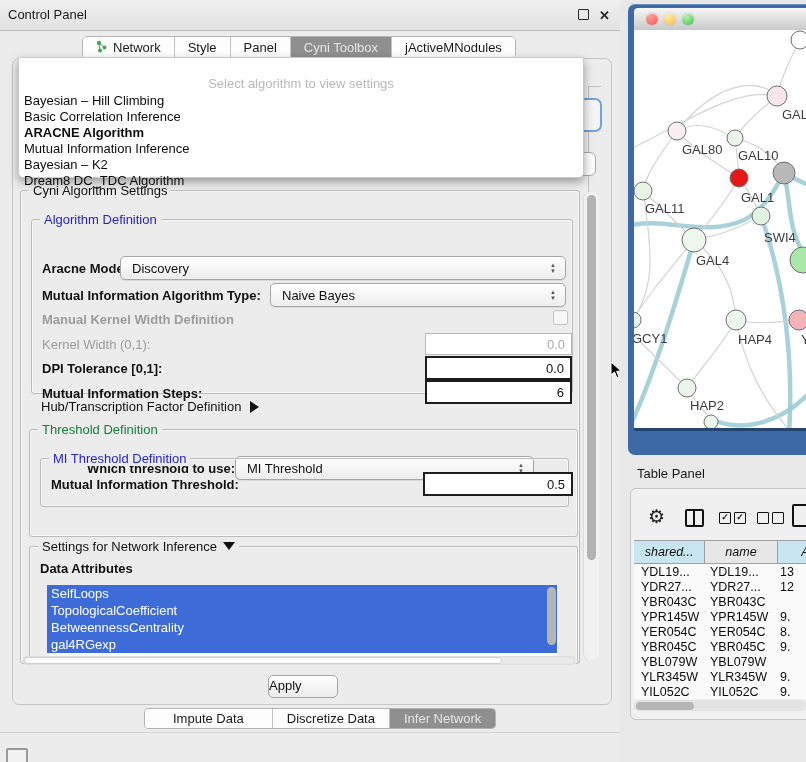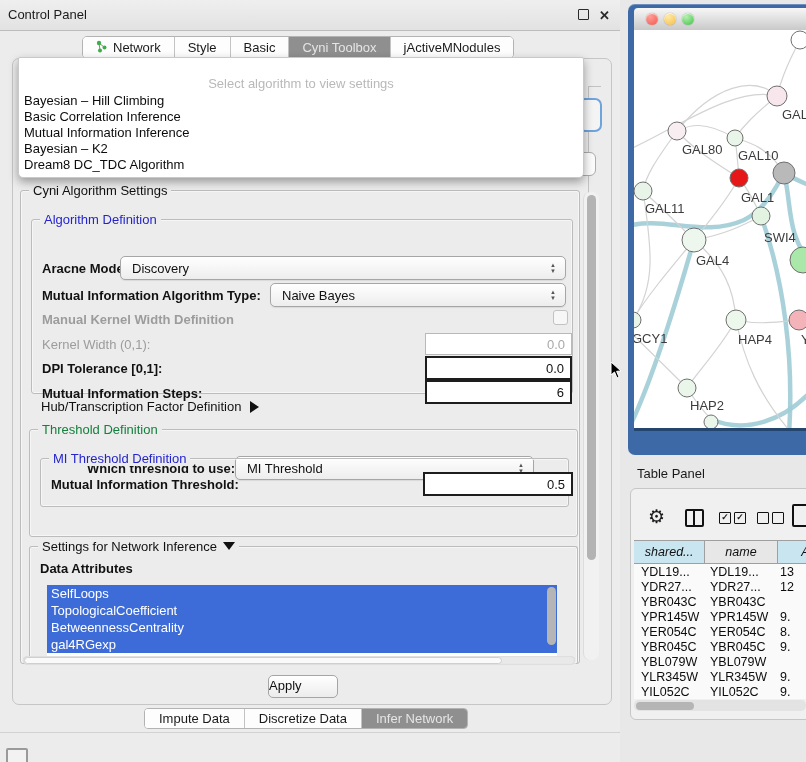--- a/index.html
+++ b/index.html
@@ -129,41 +129,42 @@
             <circle cx="3" cy="3" r="2.2" fill="#3fae49"></circle>
             <circle cx="8.5" cy="7.5" r="2" fill="#3fae49"></circle>
             <circle cx="4" cy="10.5" r="2" fill="#3fae49"></circle>
           </svg></span>
         <span>Network</span>
       </div>
       <div class="seg">
         <span>Style</span>
       </div>
       <div class="seg">
-        <span>Basic</span>
+        <span>Panel</span>
       </div>
       <div class="seg sel">
         <span>Cyni Toolbox</span>
       </div>
       <div class="seg">
         <span>jActiveMNodules</span>
       </div>
     </div>
 
   <div class="abs" id="content-panel"></div>
 
   <div class="abs frag-groupline"></div>
   <div class="abs frag-combo1"></div>
   <div class="abs frag-combo2"></div>
 
   <div class="abs" id="algo-popup">
     <div class="ph">Select algorithm to view settings</div>
     <div id="algo-items">
         <div class="item">Bayesian – Hill Climbing</div>
         <div class="item">Basic Correlation Inference</div>
+        <div class="item bold">ARACNE Algorithm</div>
         <div class="item">Mutual Information Inference</div>
         <div class="item">Bayesian – K2</div>
         <div class="item">Dream8 DC_TDC Algorithm</div>
       </div>
   </div>
 
   <div class="fieldset" id="settings-box">
     <span class="legend">Cyni Algorithm Settings</span>
 
     <div class="fieldset" id="algdef-box">
@@ -240,21 +241,21 @@
       </div>
   </div>
 
   <div class="abs" id="vscroll">
       <div class="thumb"></div>
     </div>
 
   <div class="abs" id="apply-btn">Apply</div>
 
   <div class="abs" id="bottom-tabs">
-      <div class="seg" style="padding: 0px 14px;">
+      <div class="seg" style="padding: 0px 28px;">
         <span>Impute Data</span>
       </div>
       <div class="seg" style="padding: 0px 14px;">
         <span>Discretize Data</span>
       </div>
       <div class="seg sel" style="padding: 0px 14px;">
         <span>Infer Network</span>
       </div>
     </div>
   <div class="abs" id="panel-bottom-line"></div>

